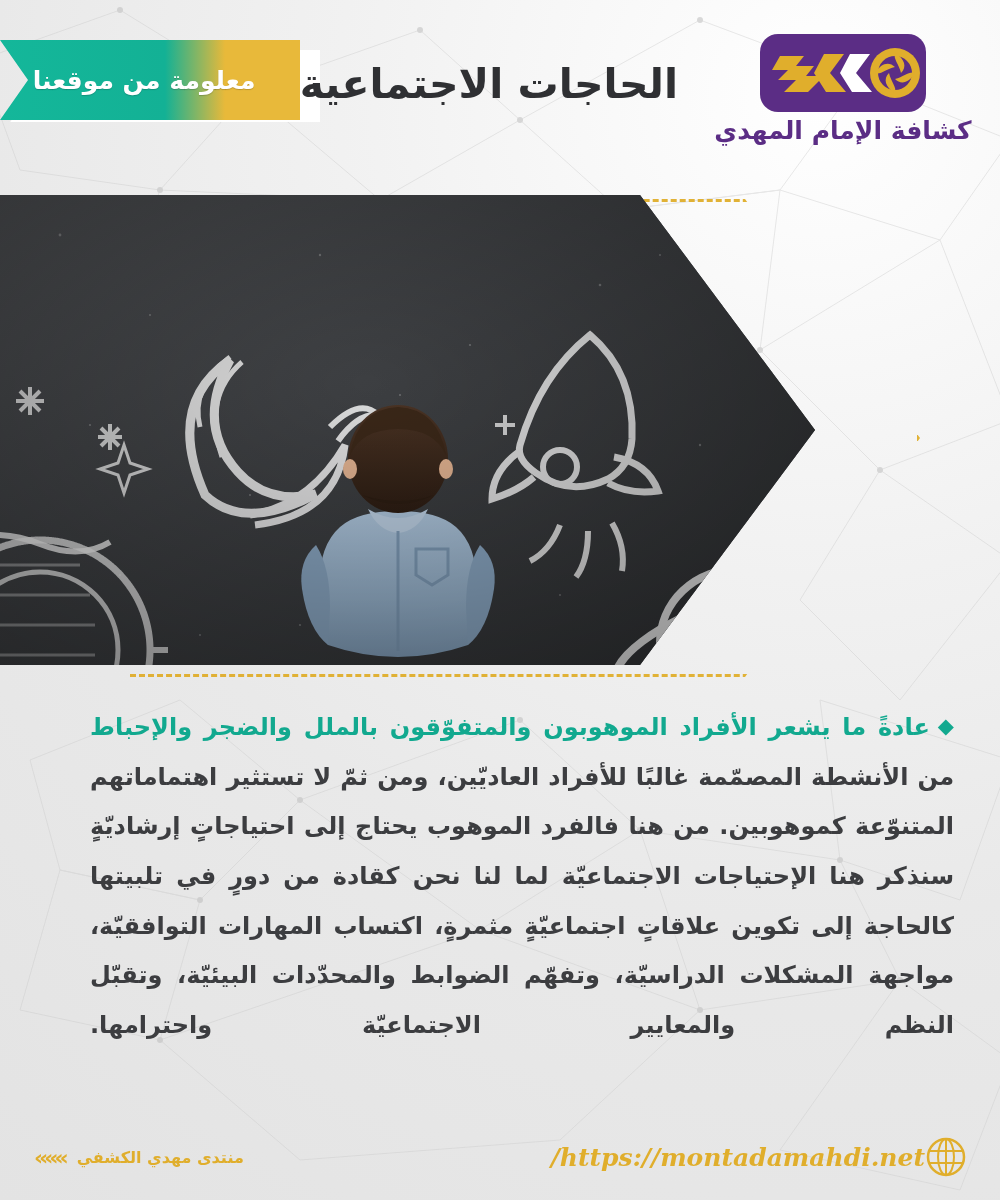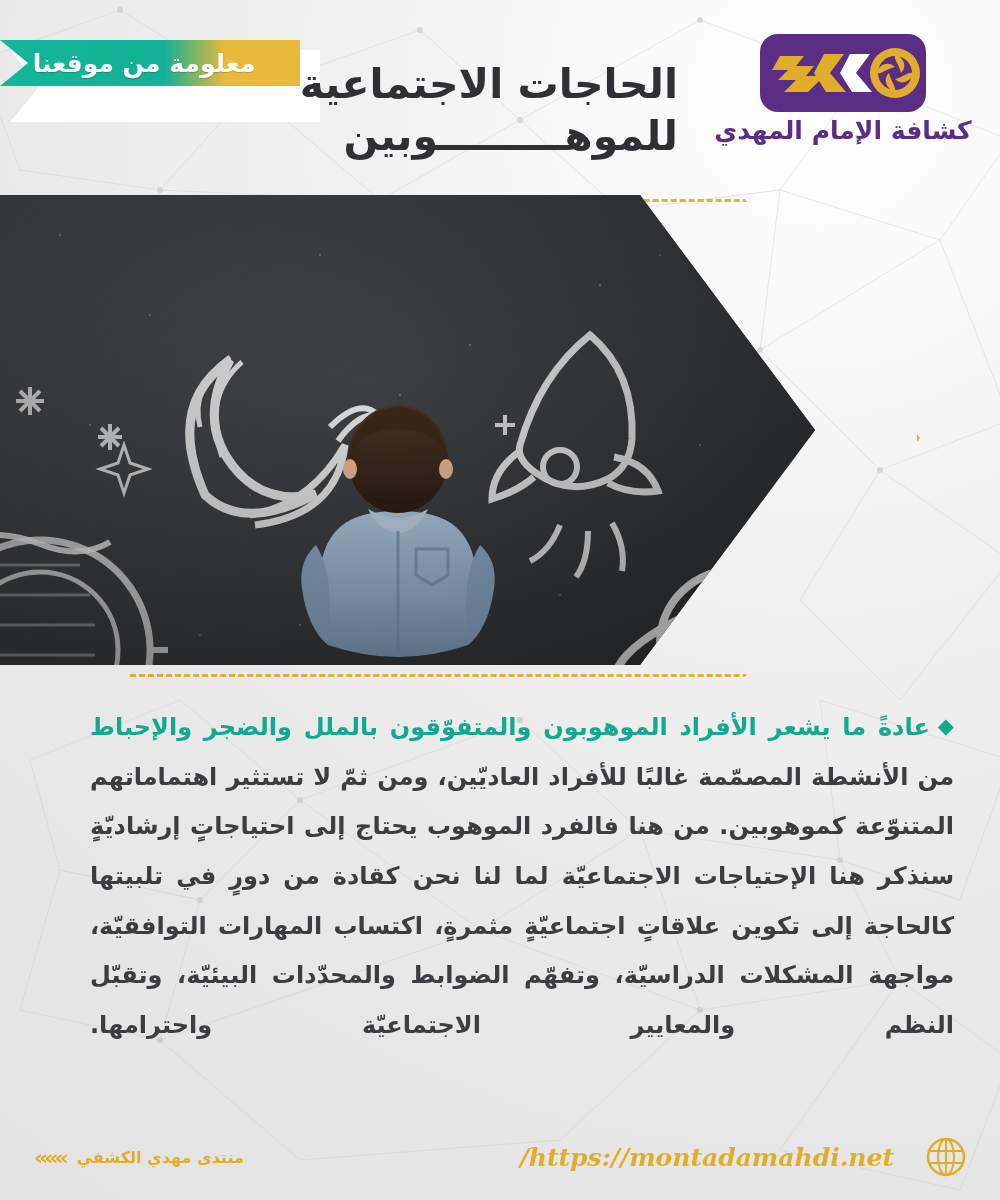--- a/index.html
+++ b/index.html
@@ -35,21 +35,21 @@
   }
   .ribbon-back {
     position: absolute; top: 10px; left: 10px;
     width: 310px; height: 72px;
     background: #ffffff;
     box-shadow: 0 2px 5px rgba(0,0,0,.10);
     clip-path: polygon(0 0, 100% 0, 100% 100%, 0 100%, 30px 50%);
   }
   .ribbon {
     position: absolute; top: 0; left: 0;
-    width: 300px; height: 46px;
+    width: 300px; height: 80px;
     background: linear-gradient(90deg, #14b79a 0%, #13b195 55%, #e8b93a 75%, #e8b93a 100%);
     clip-path: polygon(0 0, 100% 0, 100% 100%, 0 100%, 28px 50%);
     display: flex; align-items: center; justify-content: center;
   }
   .ribbon-text {
     color: #fff; font-size: 25px; font-weight: bold;
     letter-spacing: 0; padding-right: 12px;
     text-shadow: 0 1px 1px rgba(0,0,0,.18);
   }
 
@@ -126,21 +126,21 @@
     margin-left: 8px;
   }
 
   
   .footer {
     position: absolute; bottom: 0; left: 0; right: 0;
     height: 86px; z-index: 4;
     display: flex; align-items: center; justify-content: space-between;
     padding: 0 34px;
   }
-  .footer-right { display: flex; align-items: center; gap: 32px; }
+  .footer-right { display: flex; align-items: center; gap: 1px; }
   .globe { width: 40px; height: 40px; }
   .url {
     color: #e0ae2c; font-size: 25px; font-weight: bold;
     font-style: italic;
     font-family: "DejaVu Serif", "Liberation Serif", serif;
   }
   .footer-left { display: flex; align-items: center; gap: 12px; }
   .forum-name { color: #e0ae2c; font-size: 16px; font-weight: bold; }
   .chevrons { color: #e0ae2c; font-size: 22px; letter-spacing: -4px; font-weight: bold;}
 </style>
@@ -196,21 +196,20 @@
 
     <div class="ribbon-wrap">
       <div class="ribbon-back"></div>
       <div class="ribbon">
         <span class="ribbon-text">معلومة من موقعنا</span>
       </div>
     </div>
 
     <div class="title-block">
       <div class="title-line1">الحاجات الاجتماعية</div>
-      <div class="title-line2">للموهـــــــــوبين</div>
     </div>
 
     <div class="logo">
       <div class="logo-mark">
         <svg viewBox="0 0 170 86" width="170" height="86">
           <rect x="2" y="4" width="166" height="78" rx="18" fill="#5b2d85"></rect>
           <g fill="#e0ae2c">
             <path d="M22 26 L46 26 L38 36 L56 36 L48 46 L66 46 L50 62 L26 62 L38 50 L20 50 L30 40 L14 40 Z"></path>
             <path d="M66 24 L86 24 L72 43 L88 62 L68 62 L56 43 Z"></path>
           </g>

